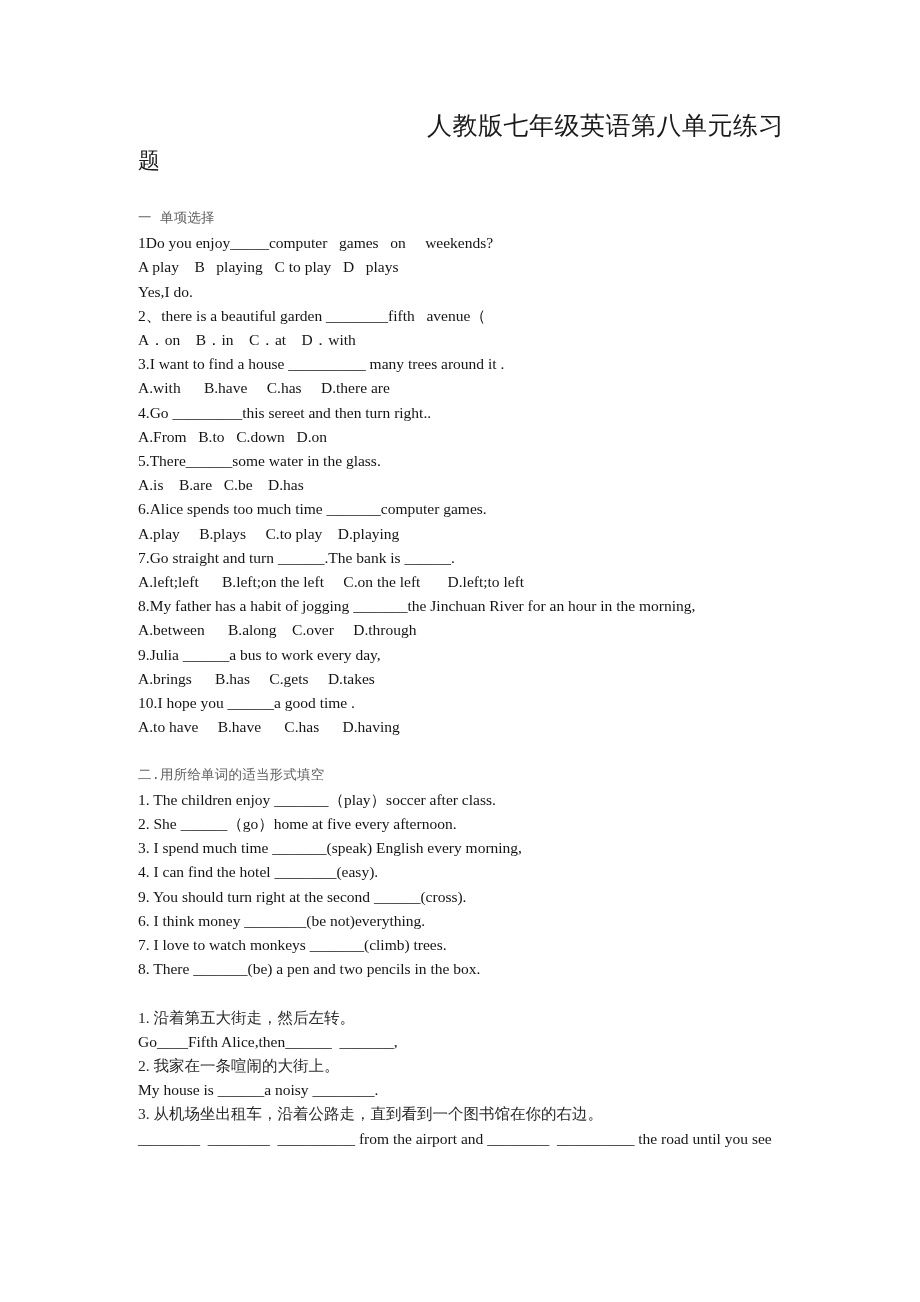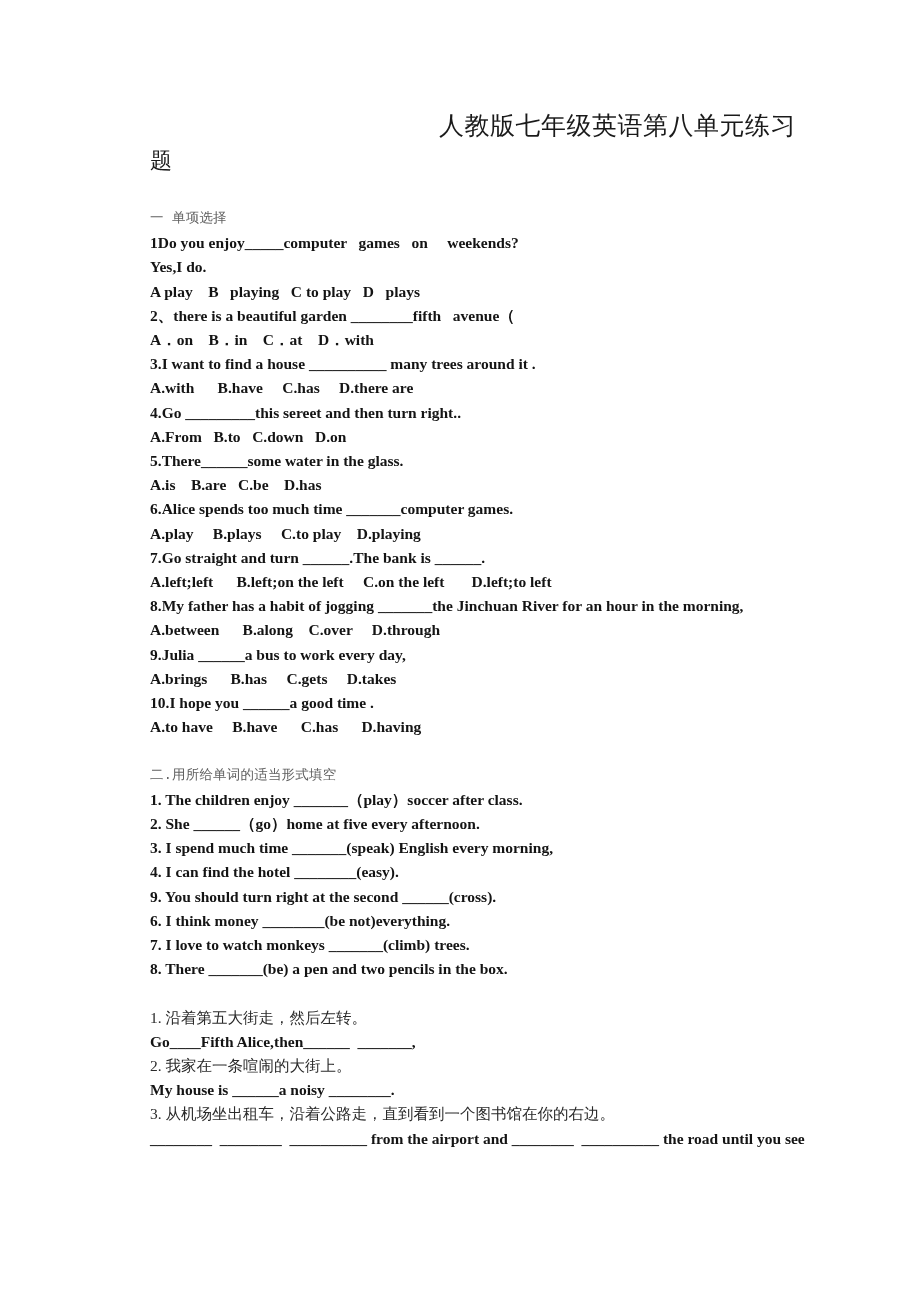--- a/index.html
+++ b/index.html
@@ -14,21 +14,20 @@
     position: relative;
     overflow: hidden;
     font-family: "Liberation Serif", "DejaVu Serif", serif;
     color: #141414;
     -webkit-font-smoothing: antialiased;
   }
   .page {
     position: absolute;
     inset: 0;
     padding: 0;
-    margin-left: 12px;
   }
 
   
   .title-wrap {
     position: absolute;
     left: 0;
     top: 108px;
     width: 920px;
   }
   .doc-title {
@@ -68,21 +67,20 @@
     letter-spacing: 0.2px;
     white-space: pre;
   }
 
   .line {
     font-family: "Liberation Serif", "DejaVu Serif", serif;
     font-size: 15.5px;
     line-height: 24.2px;
     color: #141414;
     white-space: pre;
-    font-weight: bold;
   }
 
   .line-cn {
     font-family: "Liberation Serif", "DejaVu Serif", serif;
     font-size: 15.5px;
     line-height: 24.2px;
     color: #2a2a2a;
     white-space: pre;
   }
 
@@ -100,22 +98,22 @@
   <div class="title-wrap">
     <div class="doc-title">人教版七年级英语第八单元练习</div>
     <div class="doc-title-cont">题</div>
   </div>
 
   <div class="content">
 
     <div>
       <div class="sec-head">一 单项选择</div>
       <div class="line">1Do you enjoy_____computer   games   on     weekends?</div>
+      <div class="line">A play    B   playing   C to play   D   plays</div>
       <div class="line">Yes,I do.</div>
-      <div class="line">A play    B   playing   C to play   D   plays</div>
       <div class="line">2、there is a beautiful garden ________fifth   avenue（</div>
       <div class="line">A．on    B．in    C．at    D．with</div>
       <div class="line">3.I want to find a house __________ many trees around it .</div>
       <div class="line">A.with      B.have     C.has     D.there are</div>
       <div class="line">4.Go _________this sereet and then turn right..</div>
       <div class="line">A.From   B.to   C.down   D.on</div>
       <div class="line">5.There______some water in the glass.</div>
       <div class="line">A.is    B.are   C.be    D.has</div>
       <div class="line">6.Alice spends too much time _______computer games.</div>
       <div class="line">A.play     B.plays     C.to play    D.playing</div>

